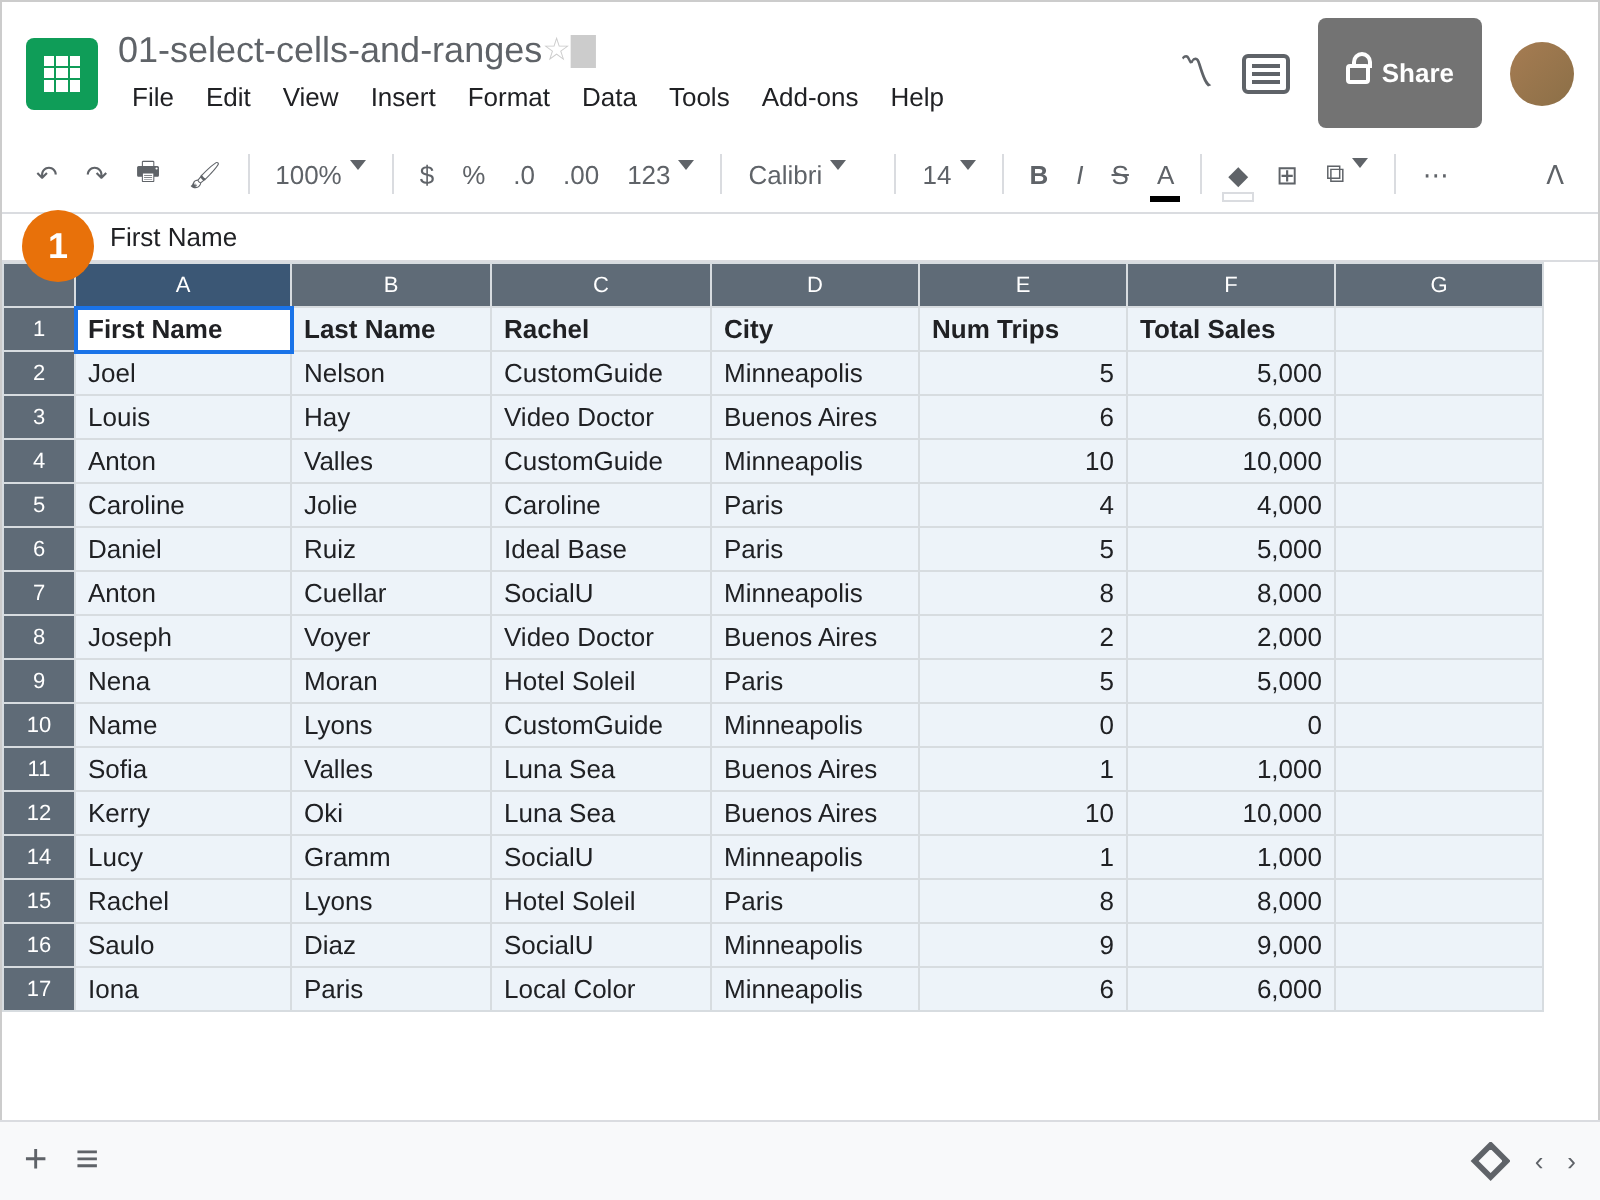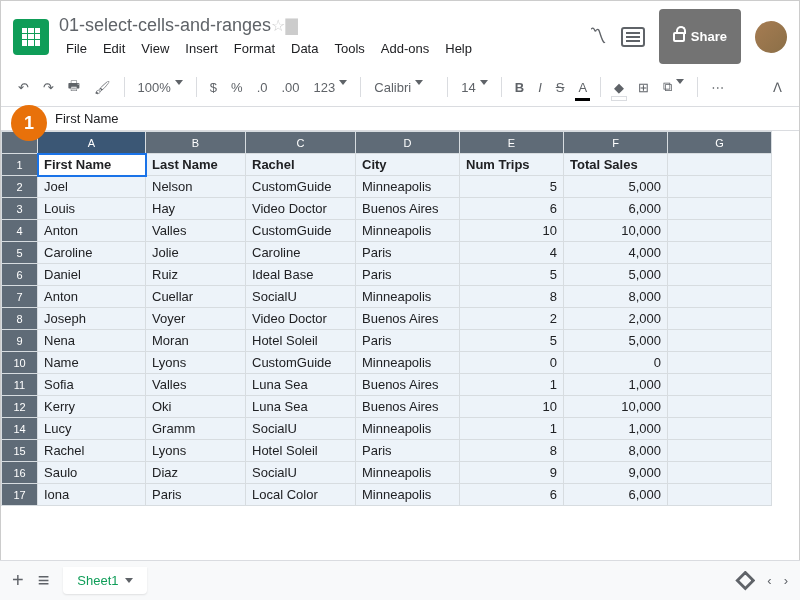--- a/index.html
+++ b/index.html
@@ -320,22 +320,18 @@
           <td class=" num">6,000</td>
           <td></td>
         </tr>
       </tbody>
     </table>
 </div>
 
 <div class="sheet-tabs">
   <span class="tab-btn">+</span>
   <span class="tab-btn">≡</span>
-  <div class="sheet-tab">
-    <span>Sheet1</span>
-    <span class="triangle-dn"></span>
-  </div>
   <div class="tabs-right">
     <div class="explore"></div>
     <span>‹</span>
     <span>›</span>
   </div>
 </div>
 
 </body></html>

